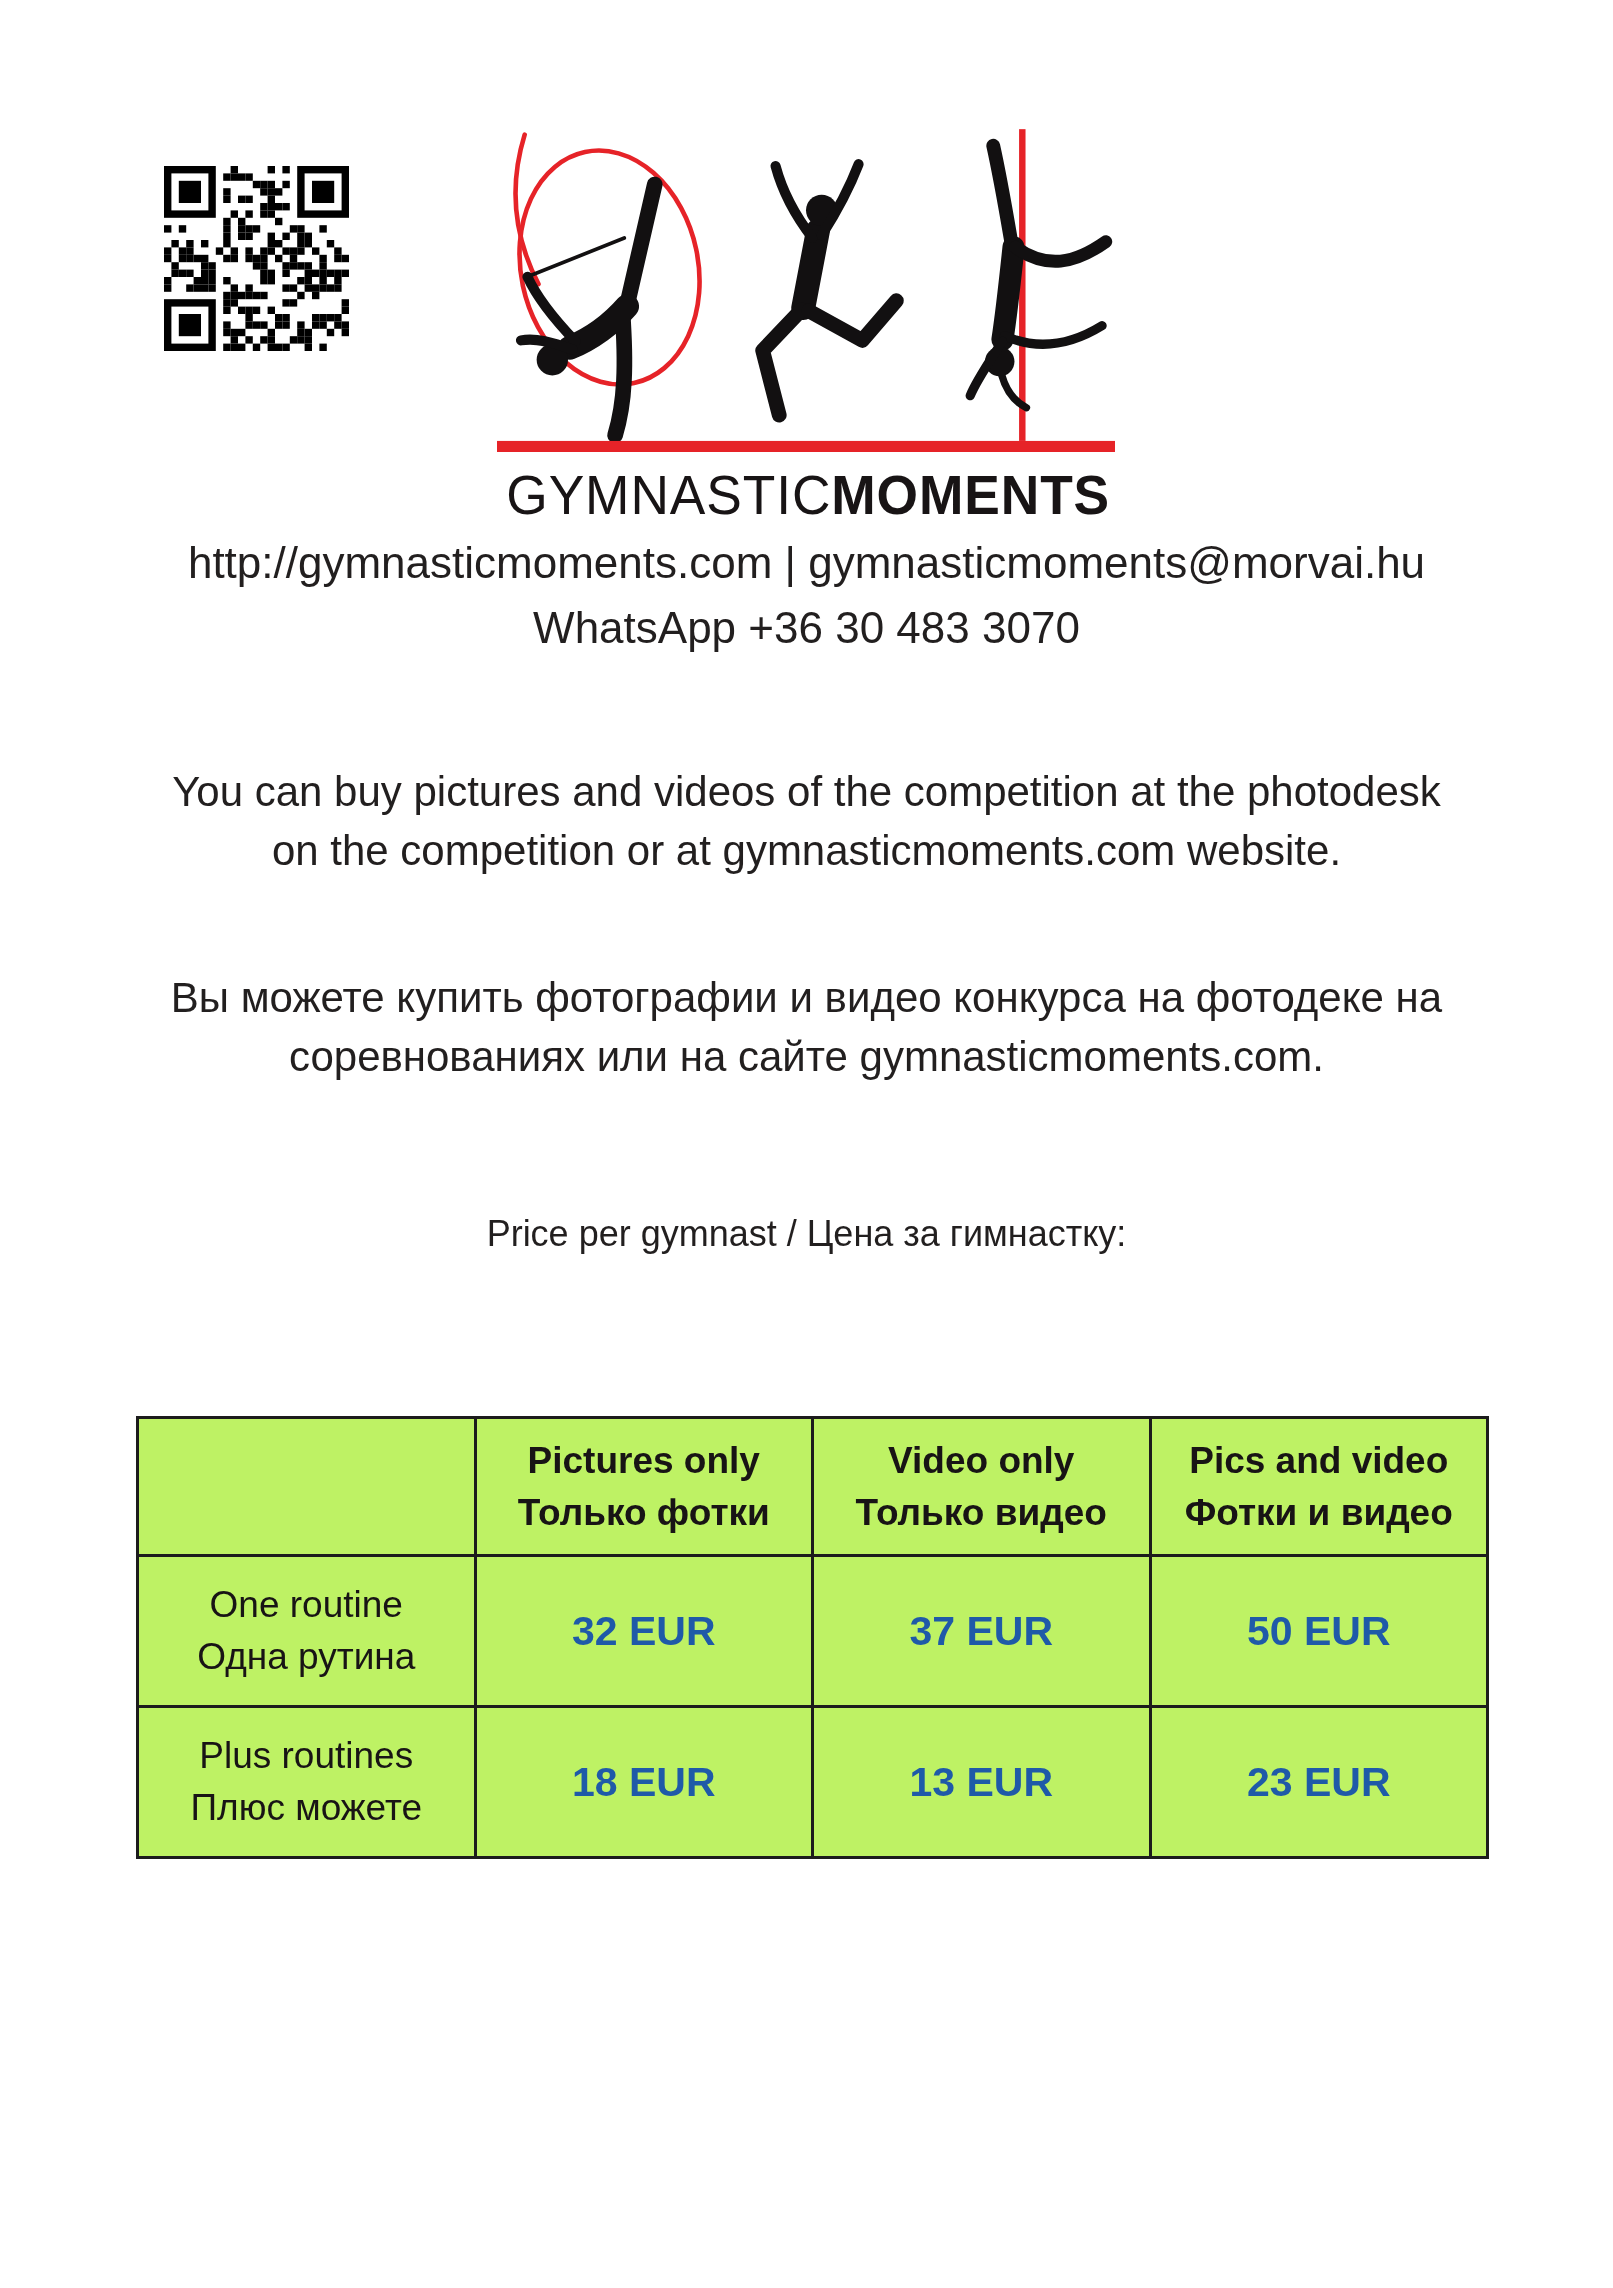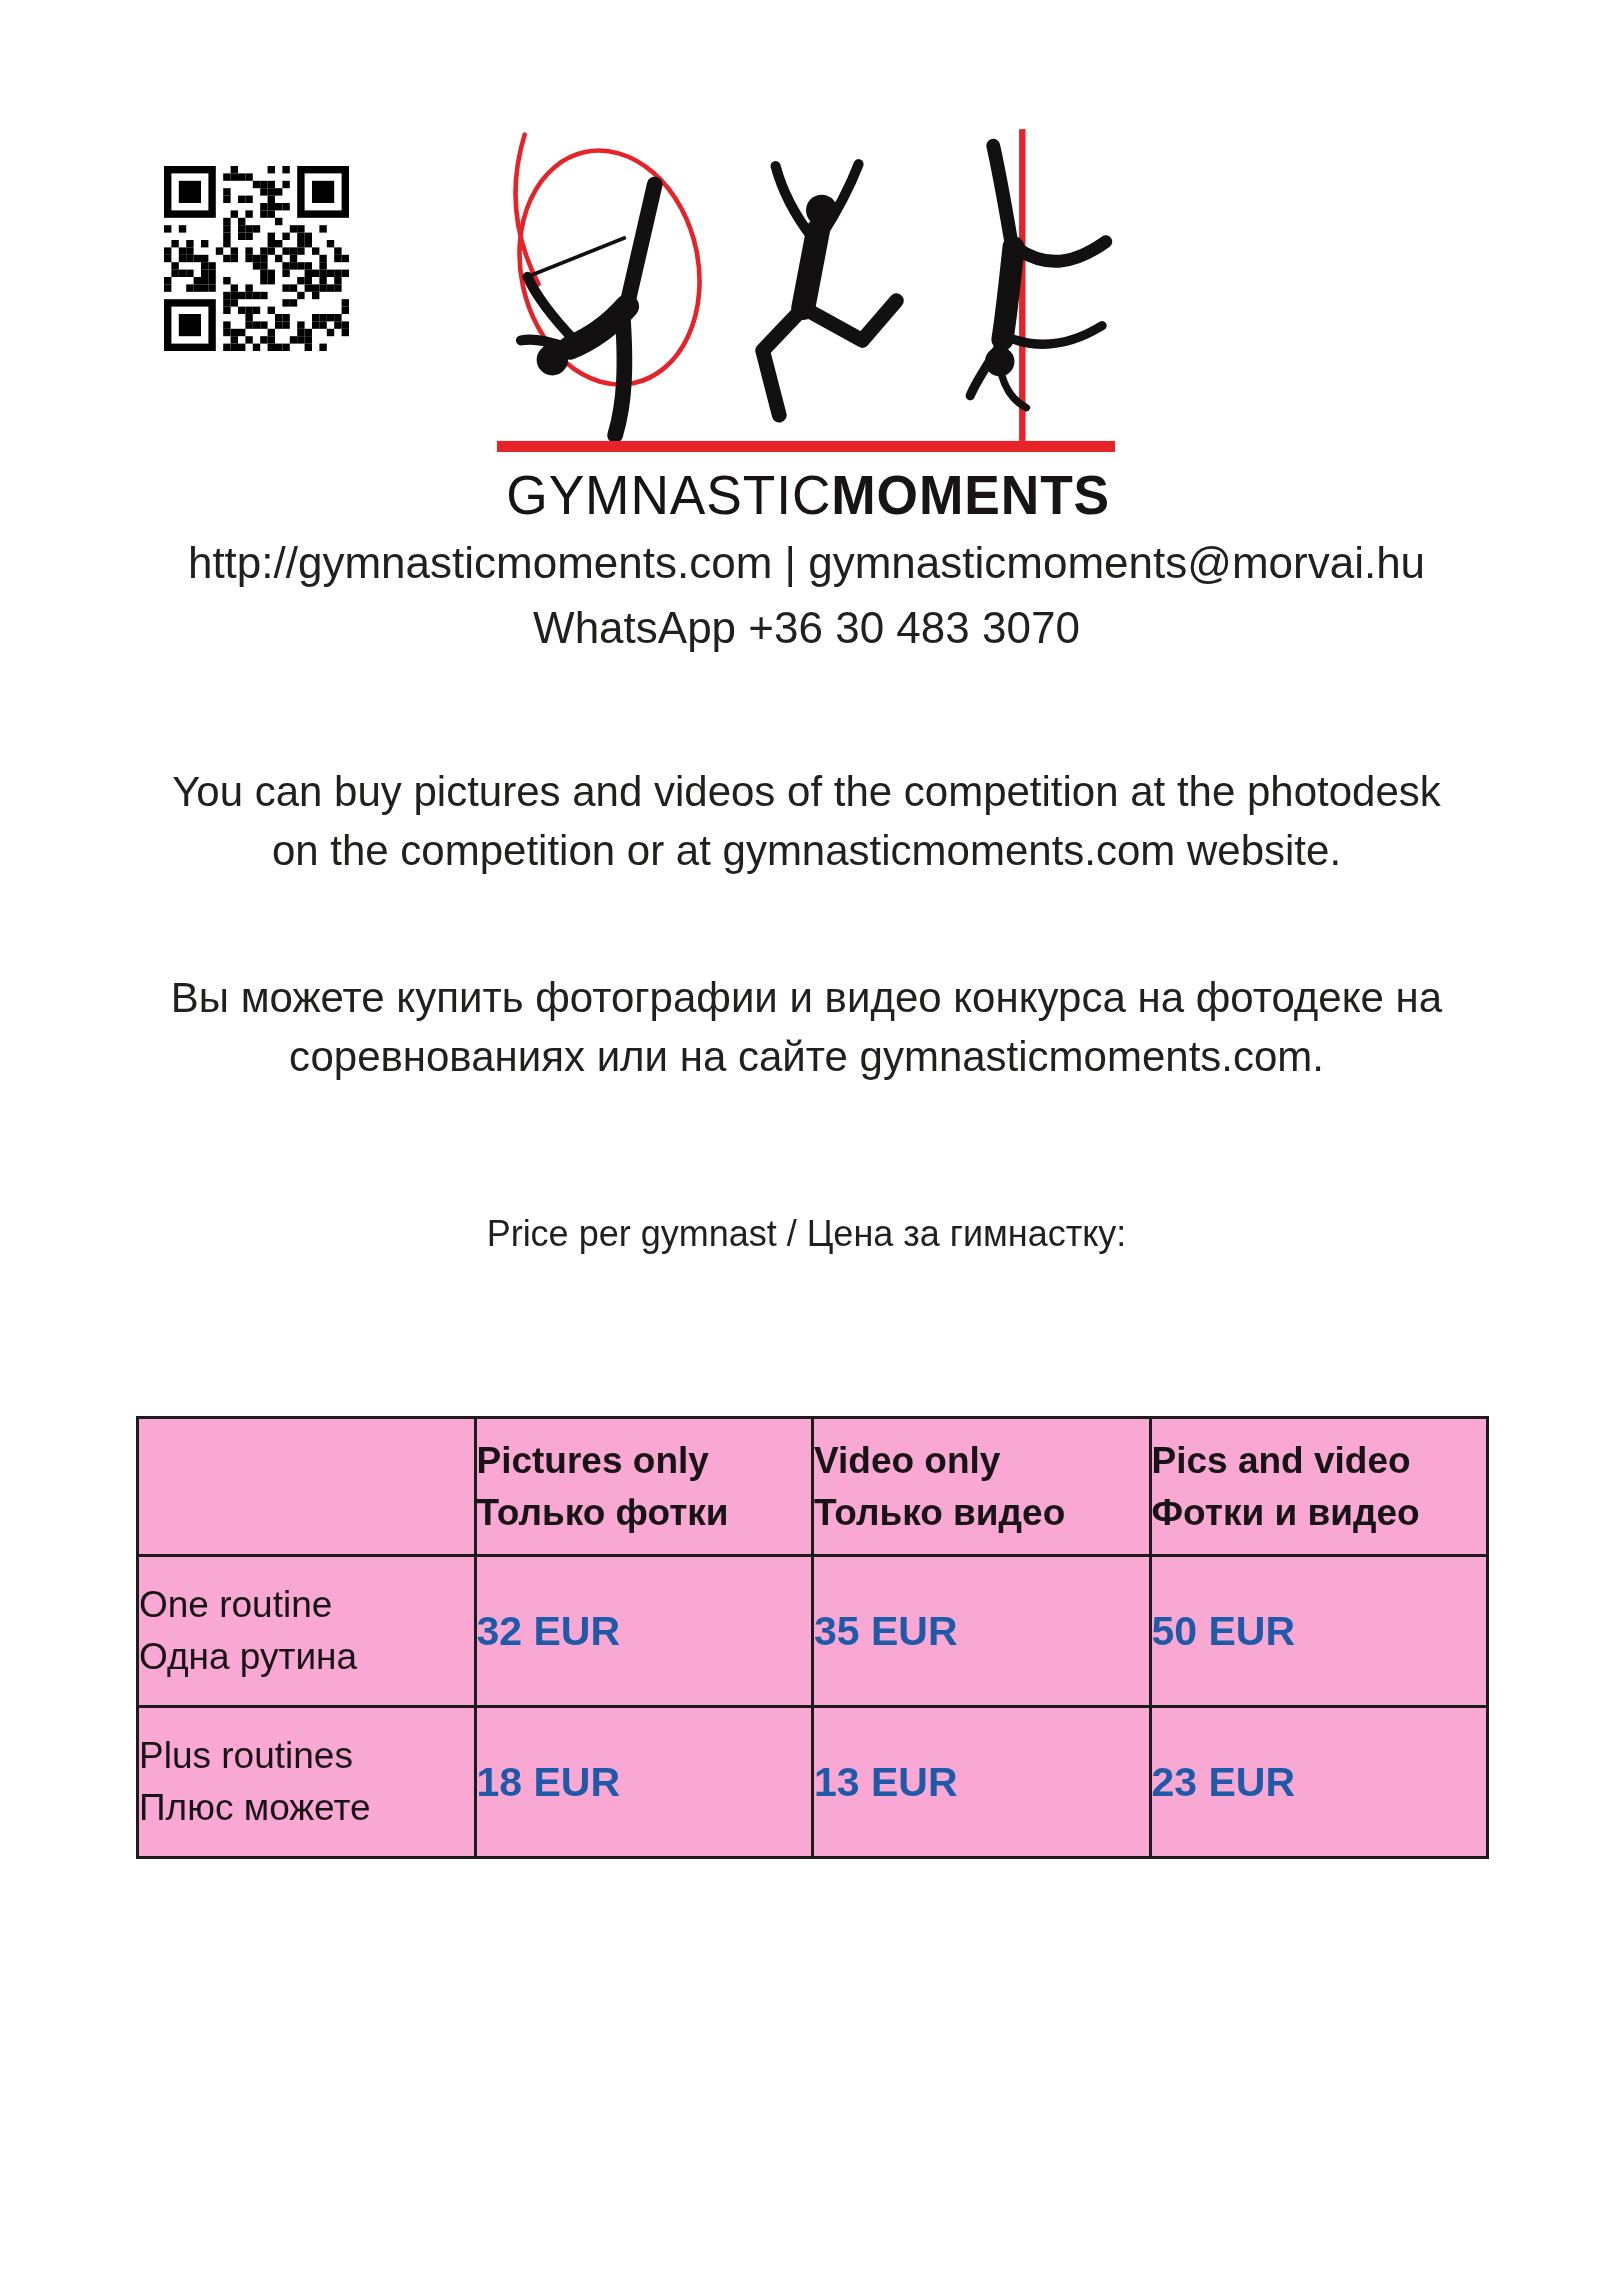--- a/index.html
+++ b/index.html
@@ -67,26 +67,26 @@
   table.price-table {
     position: absolute;
     left: 136px;
     top: 1416px;
     width: 1353px;
     border-collapse: collapse;
     table-layout: fixed;
   }
   .price-table th, .price-table td {
     border: 3.7px solid #1c1c1c;
-    text-align: left;
+    text-align: center;
     vertical-align: middle;
     font-size: 37px;
     line-height: 52px;
     padding: 0;
-    background: #f9a8d4;
+    background: #bef264;
   }
   .price-table tr.hdr { height: 138px; }
   .price-table tr.row { height: 151px; }
   .price-table th { font-weight: bold; color: #181415; }
   .price-table td.rowlabel { font-weight: normal; color: #181415; }
   .price-table td.price { font-weight: bold; font-size: 41px; color: #1f5aa8; }
 </style>
 </head>
 <body>
 
@@ -376,21 +376,21 @@
         <div>Pics and video</div>
         <div>Фотки и видео</div>
       </th>
     </tr>
     <tr class="row">
       <td class="rowlabel">
         <div>One routine</div>
         <div>Одна рутина</div>
       </td>
       <td class="price">32 EUR</td>
-      <td class="price">35 EUR</td>
+      <td class="price">37 EUR</td>
       <td class="price">50 EUR</td>
     </tr>
     <tr class="row">
       <td class="rowlabel">
         <div>Plus routines</div>
         <div>Плюс можете</div>
       </td>
       <td class="price">18 EUR</td>
       <td class="price">13 EUR</td>
       <td class="price">23 EUR</td>

